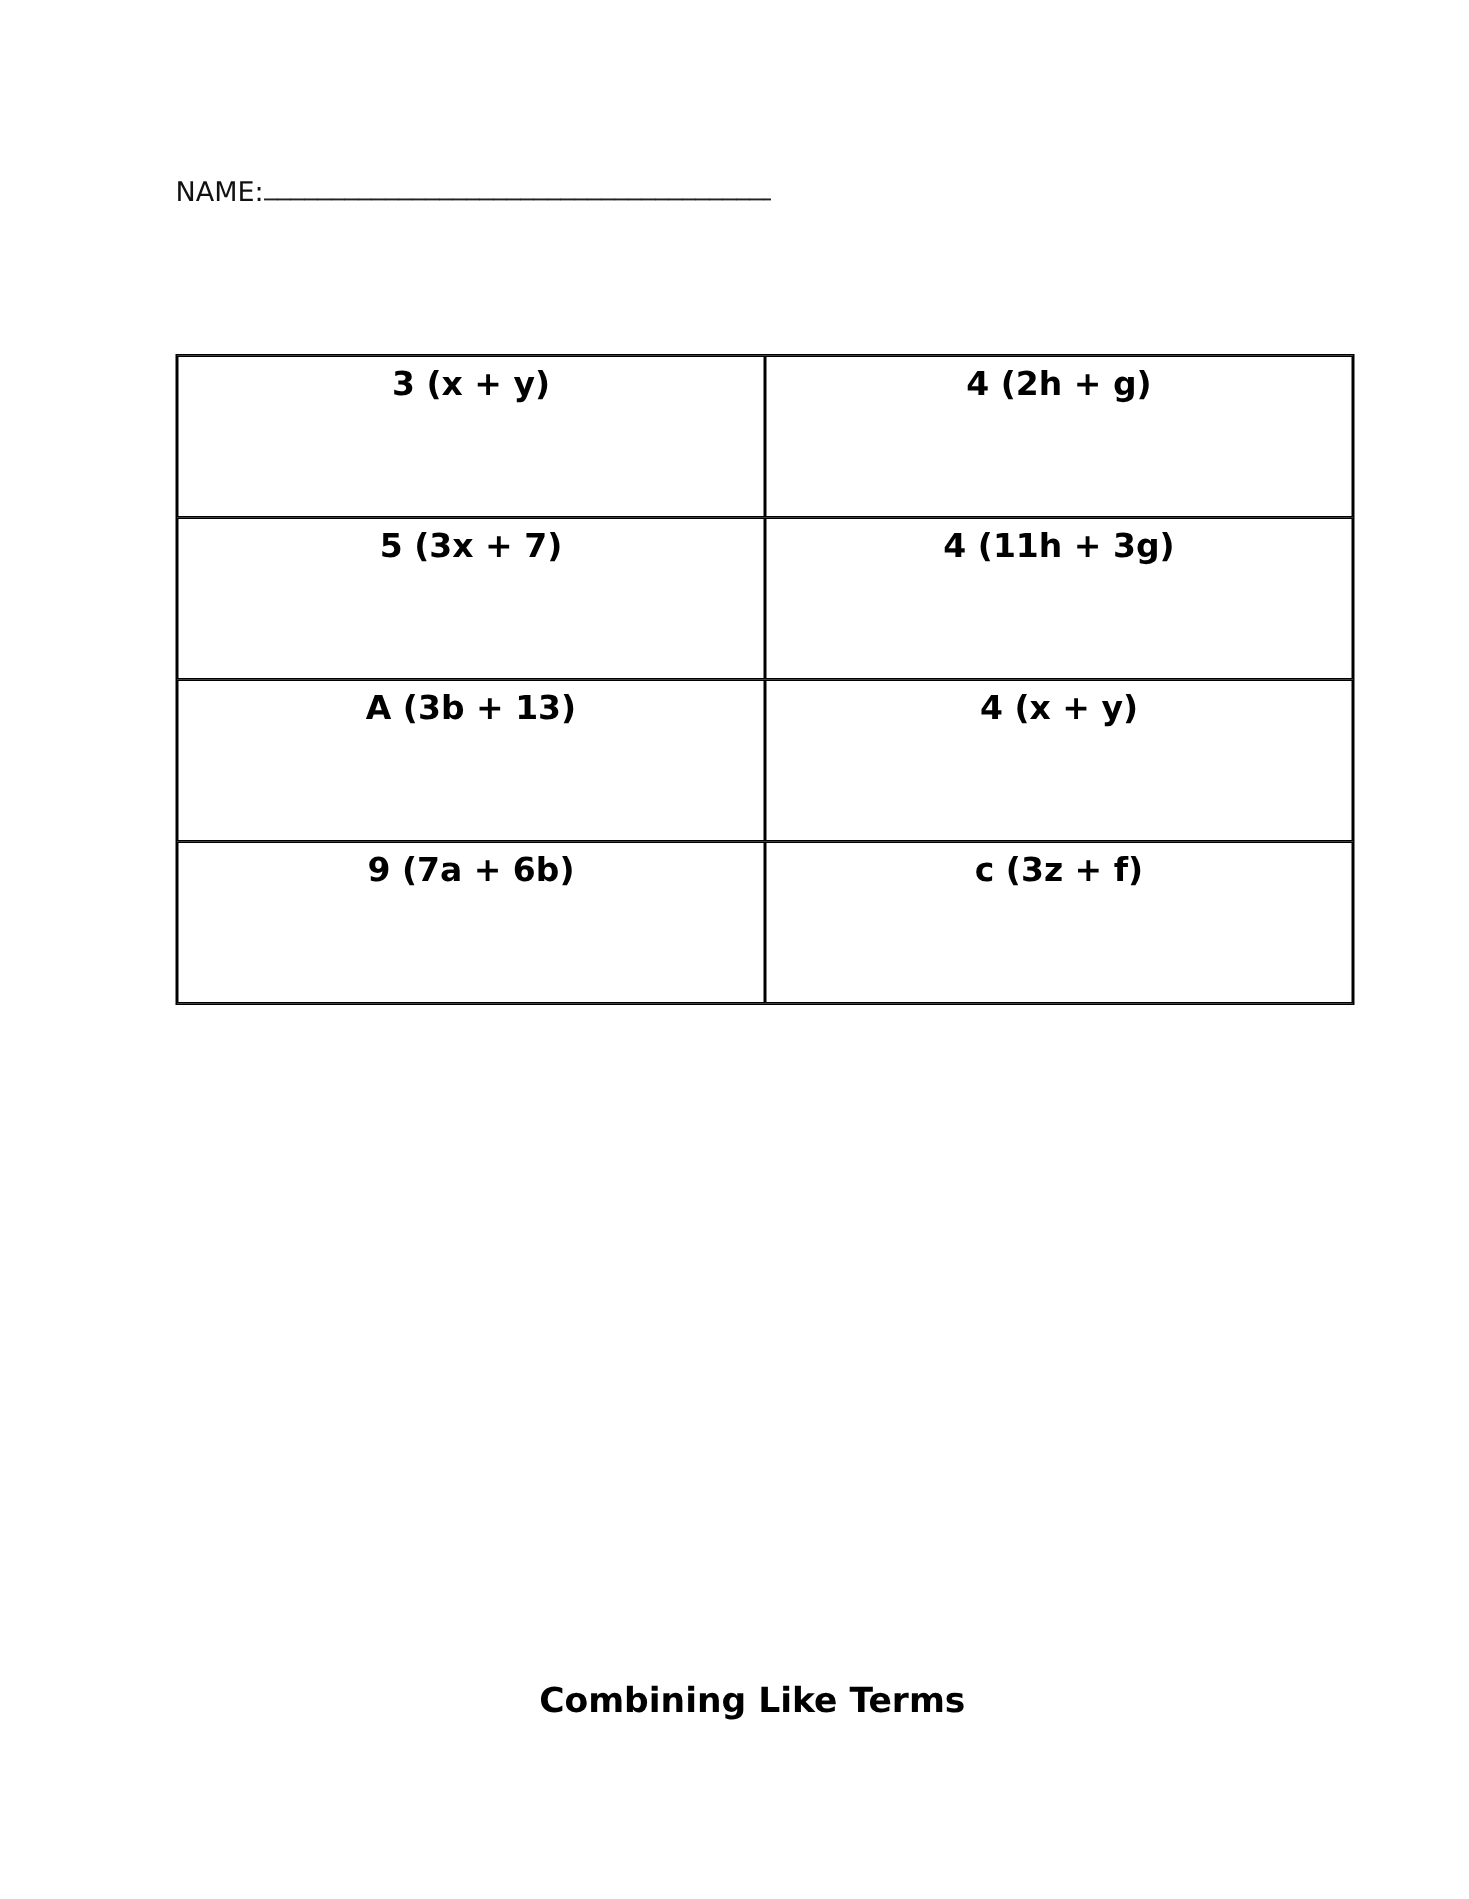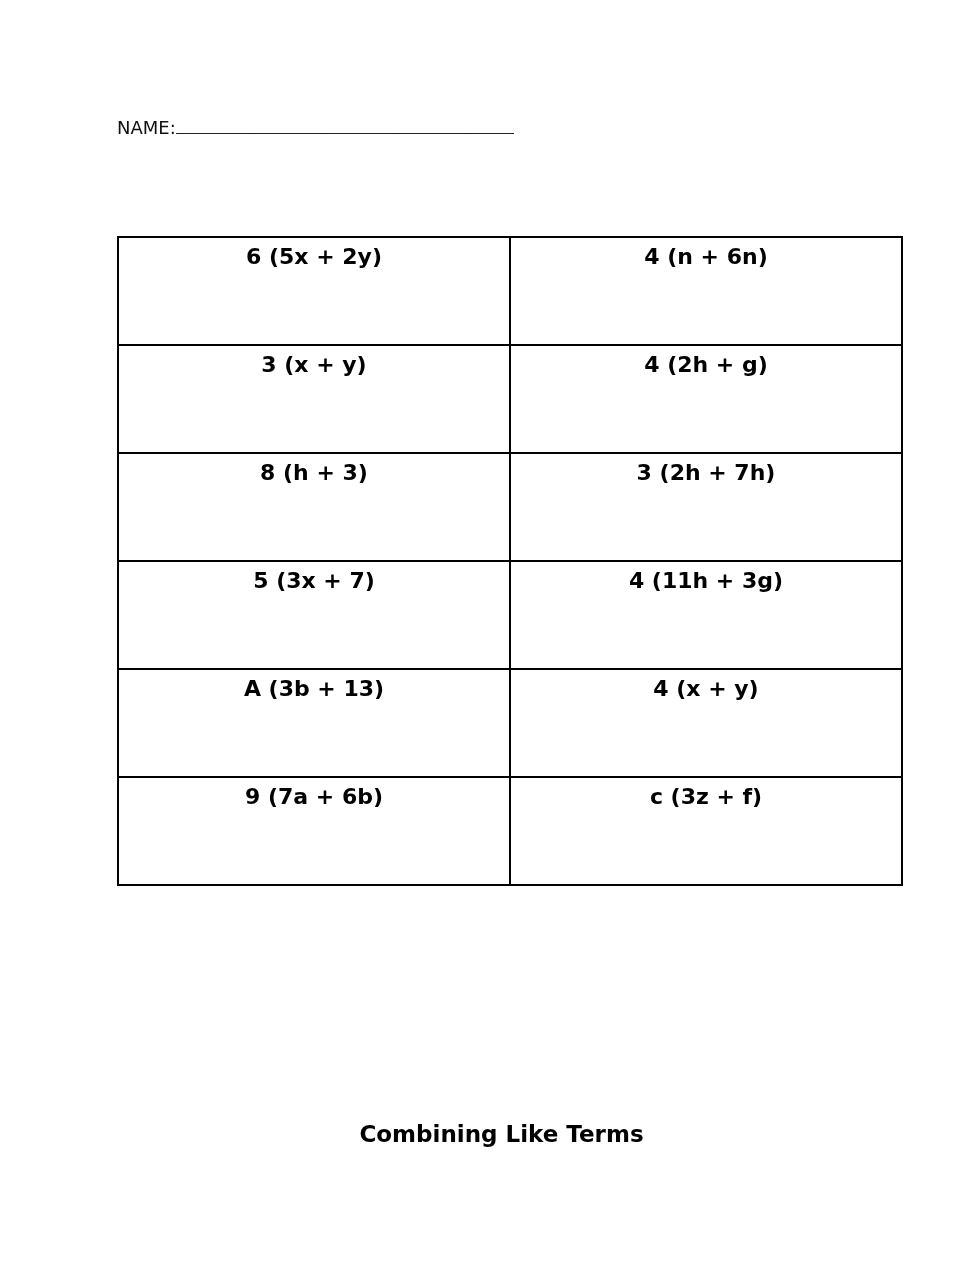--- a/index.html
+++ b/index.html
@@ -82,30 +82,22 @@
 <body>
 
 <div class="page">
 
   <div class="name-row"><span>NAME:</span><span class="name-line">_____________________________________________</span></div>
 
 
   <table class="worksheet">
     <tbody>
       <tr>
-        <td>6 (5x + 2y)</td>
-        <td>4 (n + 6n)</td>
-      </tr>
-      <tr>
         <td>3 (x + y)</td>
         <td>4 (2h + g)</td>
-      </tr>
-      <tr>
-        <td>8 (h + 3)</td>
-        <td>3 (2h + 7h)</td>
       </tr>
       <tr>
         <td>5 (3x + 7)</td>
         <td>4 (11h + 3g)</td>
       </tr>
       <tr>
         <td>A (3b + 13)</td>
         <td>4 (x + y)</td>
       </tr>
       <tr>

